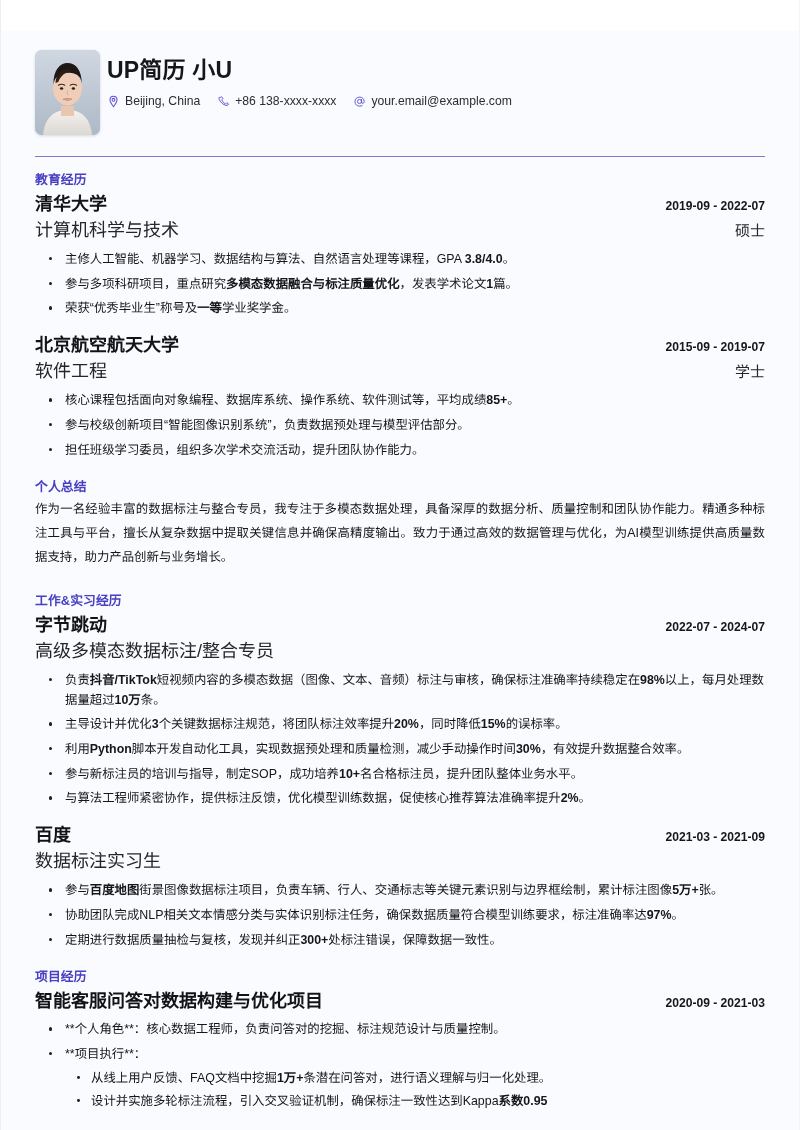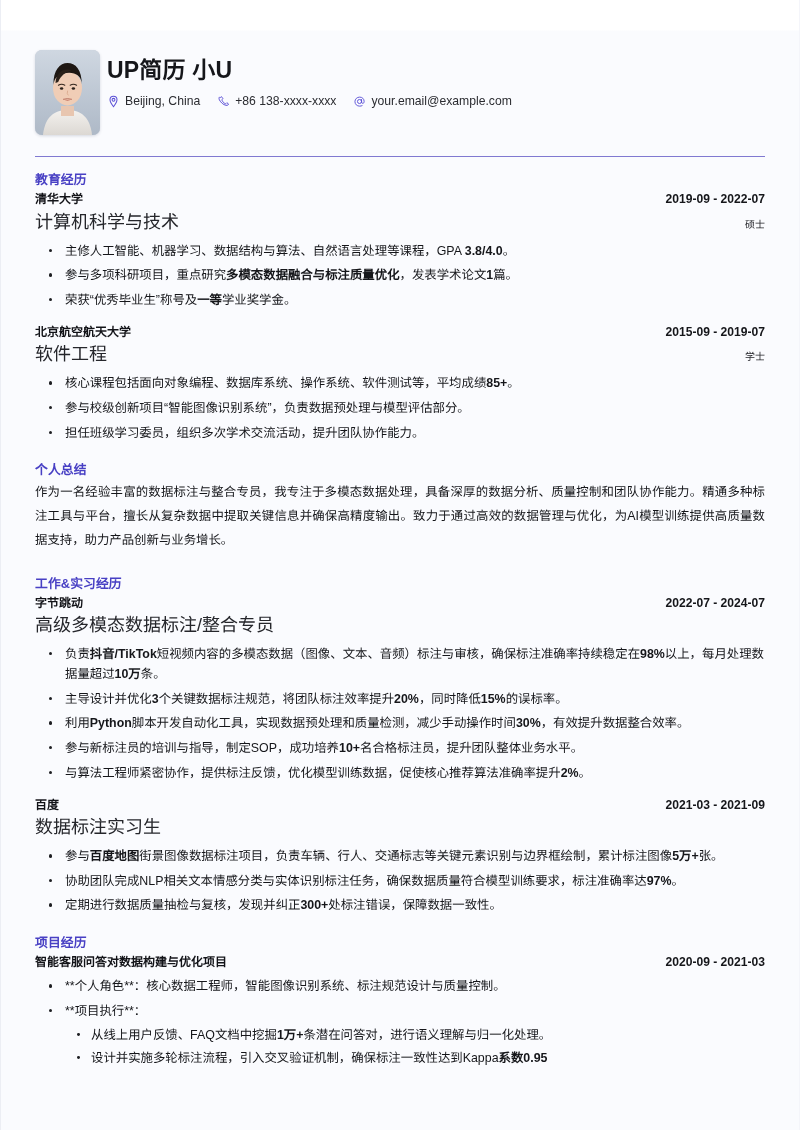--- a/index.html
+++ b/index.html
@@ -98,40 +98,40 @@
 
   .entry { margin-top: 1px; }
   .entry + .entry { margin-top: 14px; }
   .entry-row {
     display: flex;
     align-items: baseline;
     justify-content: space-between;
     gap: 16px;
   }
   .entry-org {
-    font-size: 12px;
+    font-size: 18px;
     font-weight: 700;
     color: #121318;
     line-height: 1.45;
   }
   .entry-date {
     font-size: 12.1px;
     font-weight: 700;
     color: #15161a;
     white-space: nowrap;
     line-height: 1.45;
   }
   .entry-sub {
     font-size: 18px;
     font-weight: 400;
     color: #25262b;
     line-height: 1.5;
   }
   .entry-sub-right {
-    font-size: 10px;
+    font-size: 15px;
     color: #25262b;
     white-space: nowrap;
   }
 
   ul.bullets {
     list-style: none;
     margin: 5px 0 0 0;
     padding: 0;
   }
   ul.bullets > li {
@@ -323,21 +323,21 @@
         </div>
       </div>
       <div class="section">
         <div class="sec-title">项目经历</div>
         <div class="entry">
           <div class="entry-row">
             <span class="entry-org">智能客服问答对数据构建与优化项目</span>
             <span class="entry-date">2020-09 - 2021-03</span>
           </div>
           <ul class="bullets">
-            <li>**个人角色**：核心数据工程师，智能图像识别系统、标注规范设计与质量控制。</li>
+            <li>**个人角色**：核心数据工程师，负责问答对的挖掘、标注规范设计与质量控制。</li>
             <li>**项目执行**：<ul class="bullets">
                 <li>从线上用户反馈、FAQ文档中挖掘<b>1万+</b>条潜在问答对，进行语义理解与归一化处理。</li>
                 <li>设计并实施多轮标注流程，引入交叉验证机制，确保标注一致性达到Kappa<b>系数0.95</b></li>
               </ul></li>
           </ul>
         </div>
       </div>
     </div>
 
 </div>

